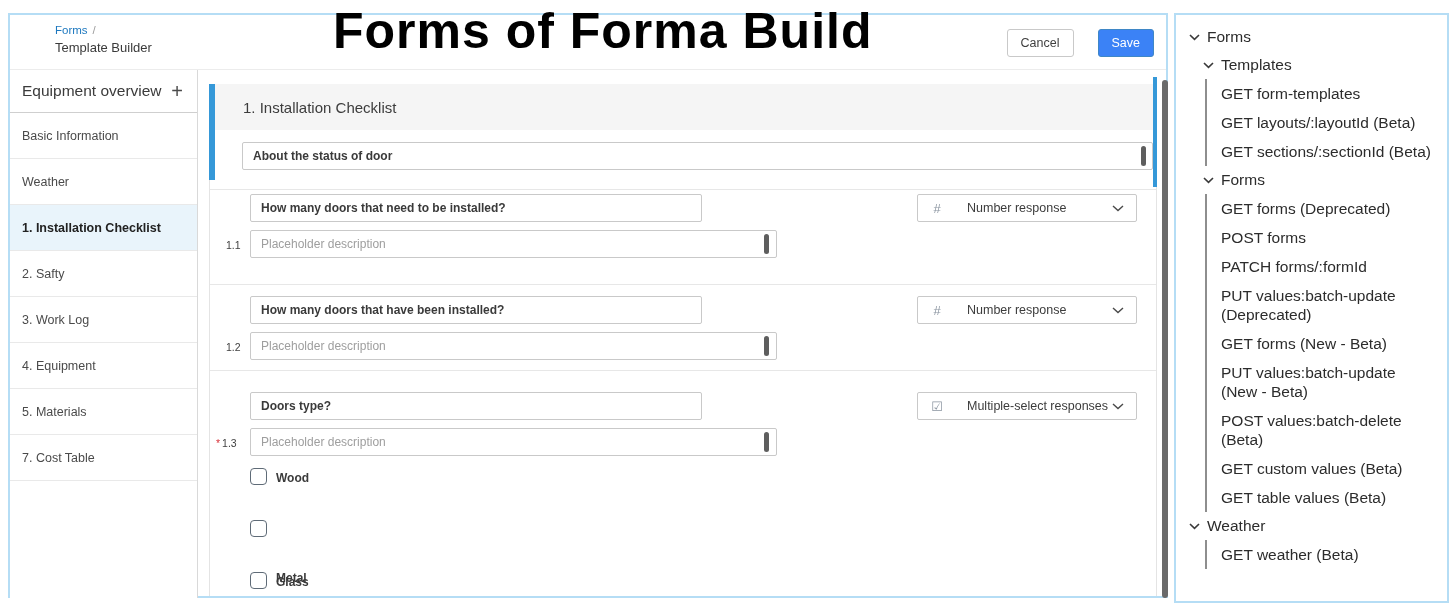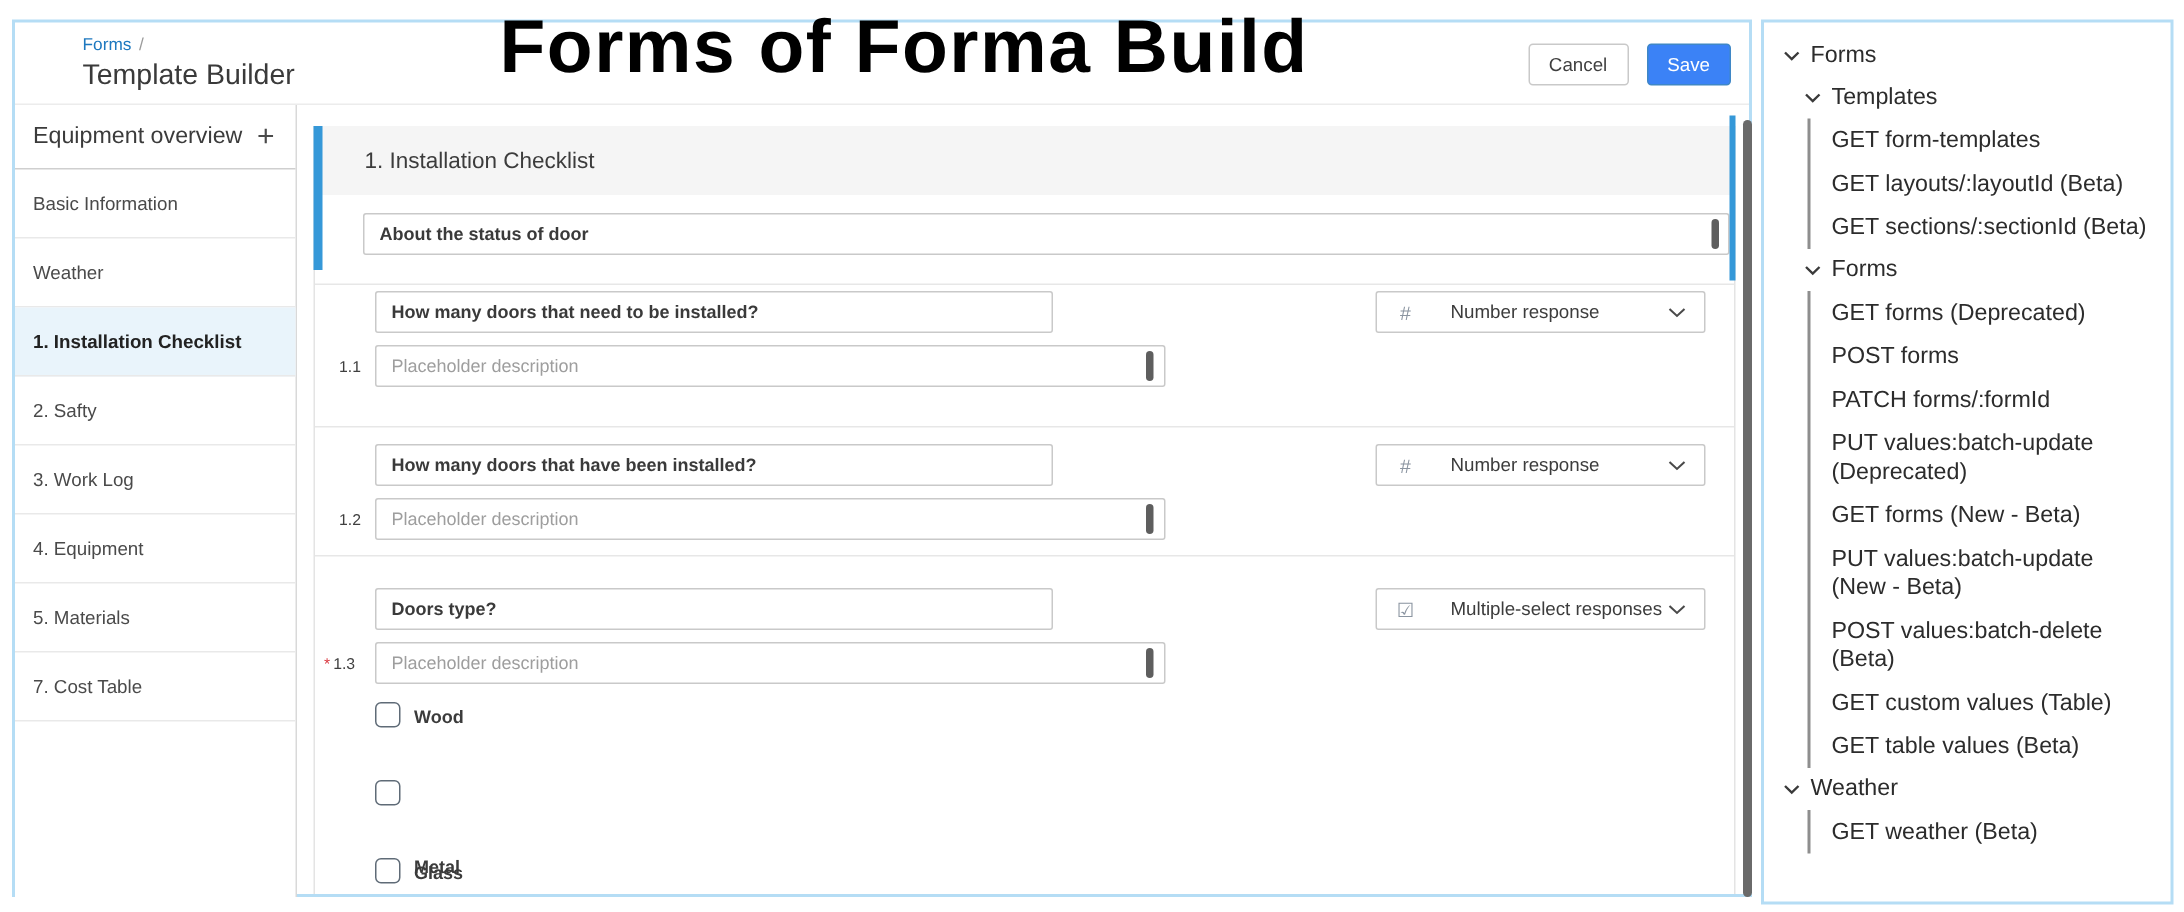--- a/index.html
+++ b/index.html
@@ -9,22 +9,22 @@
   
   .banner-title { position:absolute; left:333px; top:2px; font-size:50px; font-weight:bold; letter-spacing:1px; color:#000; z-index:30; white-space:nowrap; }
 
   
   .main-panel { position:absolute; left:8px; top:13px; width:1160px; height:585px; border:2px solid #b5ddf5; background:#fff; }
 
   .mp-header { position:absolute; left:0; top:0; width:100%; height:55px; border-bottom:1px solid #ececec; }
   .breadcrumb { position:absolute; left:45px; top:9px; font-size:11.5px; }
   .breadcrumb .crumb-link { color:#1d78bf; cursor:pointer; }
   .breadcrumb .crumb-sep { color:#9b9b9b; margin-left:5px; }
-  .page-title { position:absolute; left:45px; top:25px; font-size:19px; color:#3a3a3a; }
-  .hdr-buttons { position:absolute; right:12px; top:14px; display:flex; gap:12px; }
+  .page-title { position:absolute; left:45px; top:25px; font-size:13px; color:#3a3a3a; }
+  .hdr-buttons { position:absolute; right:12px; top:14px; display:flex; gap:24px; }
   .btn { font-family:"Liberation Sans",sans-serif; font-size:12.5px; padding:6px 13px; border-radius:3px; cursor:pointer; }
   .btn-cancel { background:#fff; border:1px solid #c9c9c9; color:#3f3f3f; }
   .btn-save { background:#3b82f6; border:1px solid #3f87c6; color:#fff; }
 
   
   .left-nav { position:absolute; left:0; top:55px; width:188px; height:528px; border-right:1px solid #d9d9d9; background:#fff; }
   .nav-head { height:43px; display:flex; align-items:center; justify-content:space-between; padding:0 14px 0 12px; border-bottom:1px solid #cfcfcf; }
   .nav-head-title { font-size:15.5px; color:#3b3b3b; }
   .nav-plus { font-size:20px; font-weight:300; color:#4a4a4a; cursor:pointer; line-height:20px; }
   .nav-item { height:46px; display:flex; align-items:center; padding-left:12px; font-size:12.5px; color:#4a4a4a; border-bottom:1px solid #e9e9e9; cursor:pointer; }
@@ -195,21 +195,21 @@
     <span>Forms</span>
   </div>
   <div class="leaf-group">
     <div class="t-leaf">GET forms (Deprecated)</div>
     <div class="t-leaf">POST forms</div>
     <div class="t-leaf">PATCH forms/:formId</div>
     <div class="t-leaf">PUT values:batch-update (Deprecated)</div>
     <div class="t-leaf">GET forms (New - Beta)</div>
     <div class="t-leaf">PUT values:batch-update (New - Beta)</div>
     <div class="t-leaf">POST values:batch-delete (Beta)</div>
-    <div class="t-leaf">GET custom values (Table)</div>
+    <div class="t-leaf">GET custom values (Beta)</div>
     <div class="t-leaf">GET table values (Beta)</div>
   </div>
   <div class="t-row g1">
     <span class="chev">
         <svg width="11" height="7" viewBox="0 0 11 7">
           <polyline points="1,1 5.5,5.4 10,1" fill="none" stroke="#3a3a3a" stroke-width="1.6"></polyline>
         </svg>
       </span>
     <span>Weather</span>
   </div>

